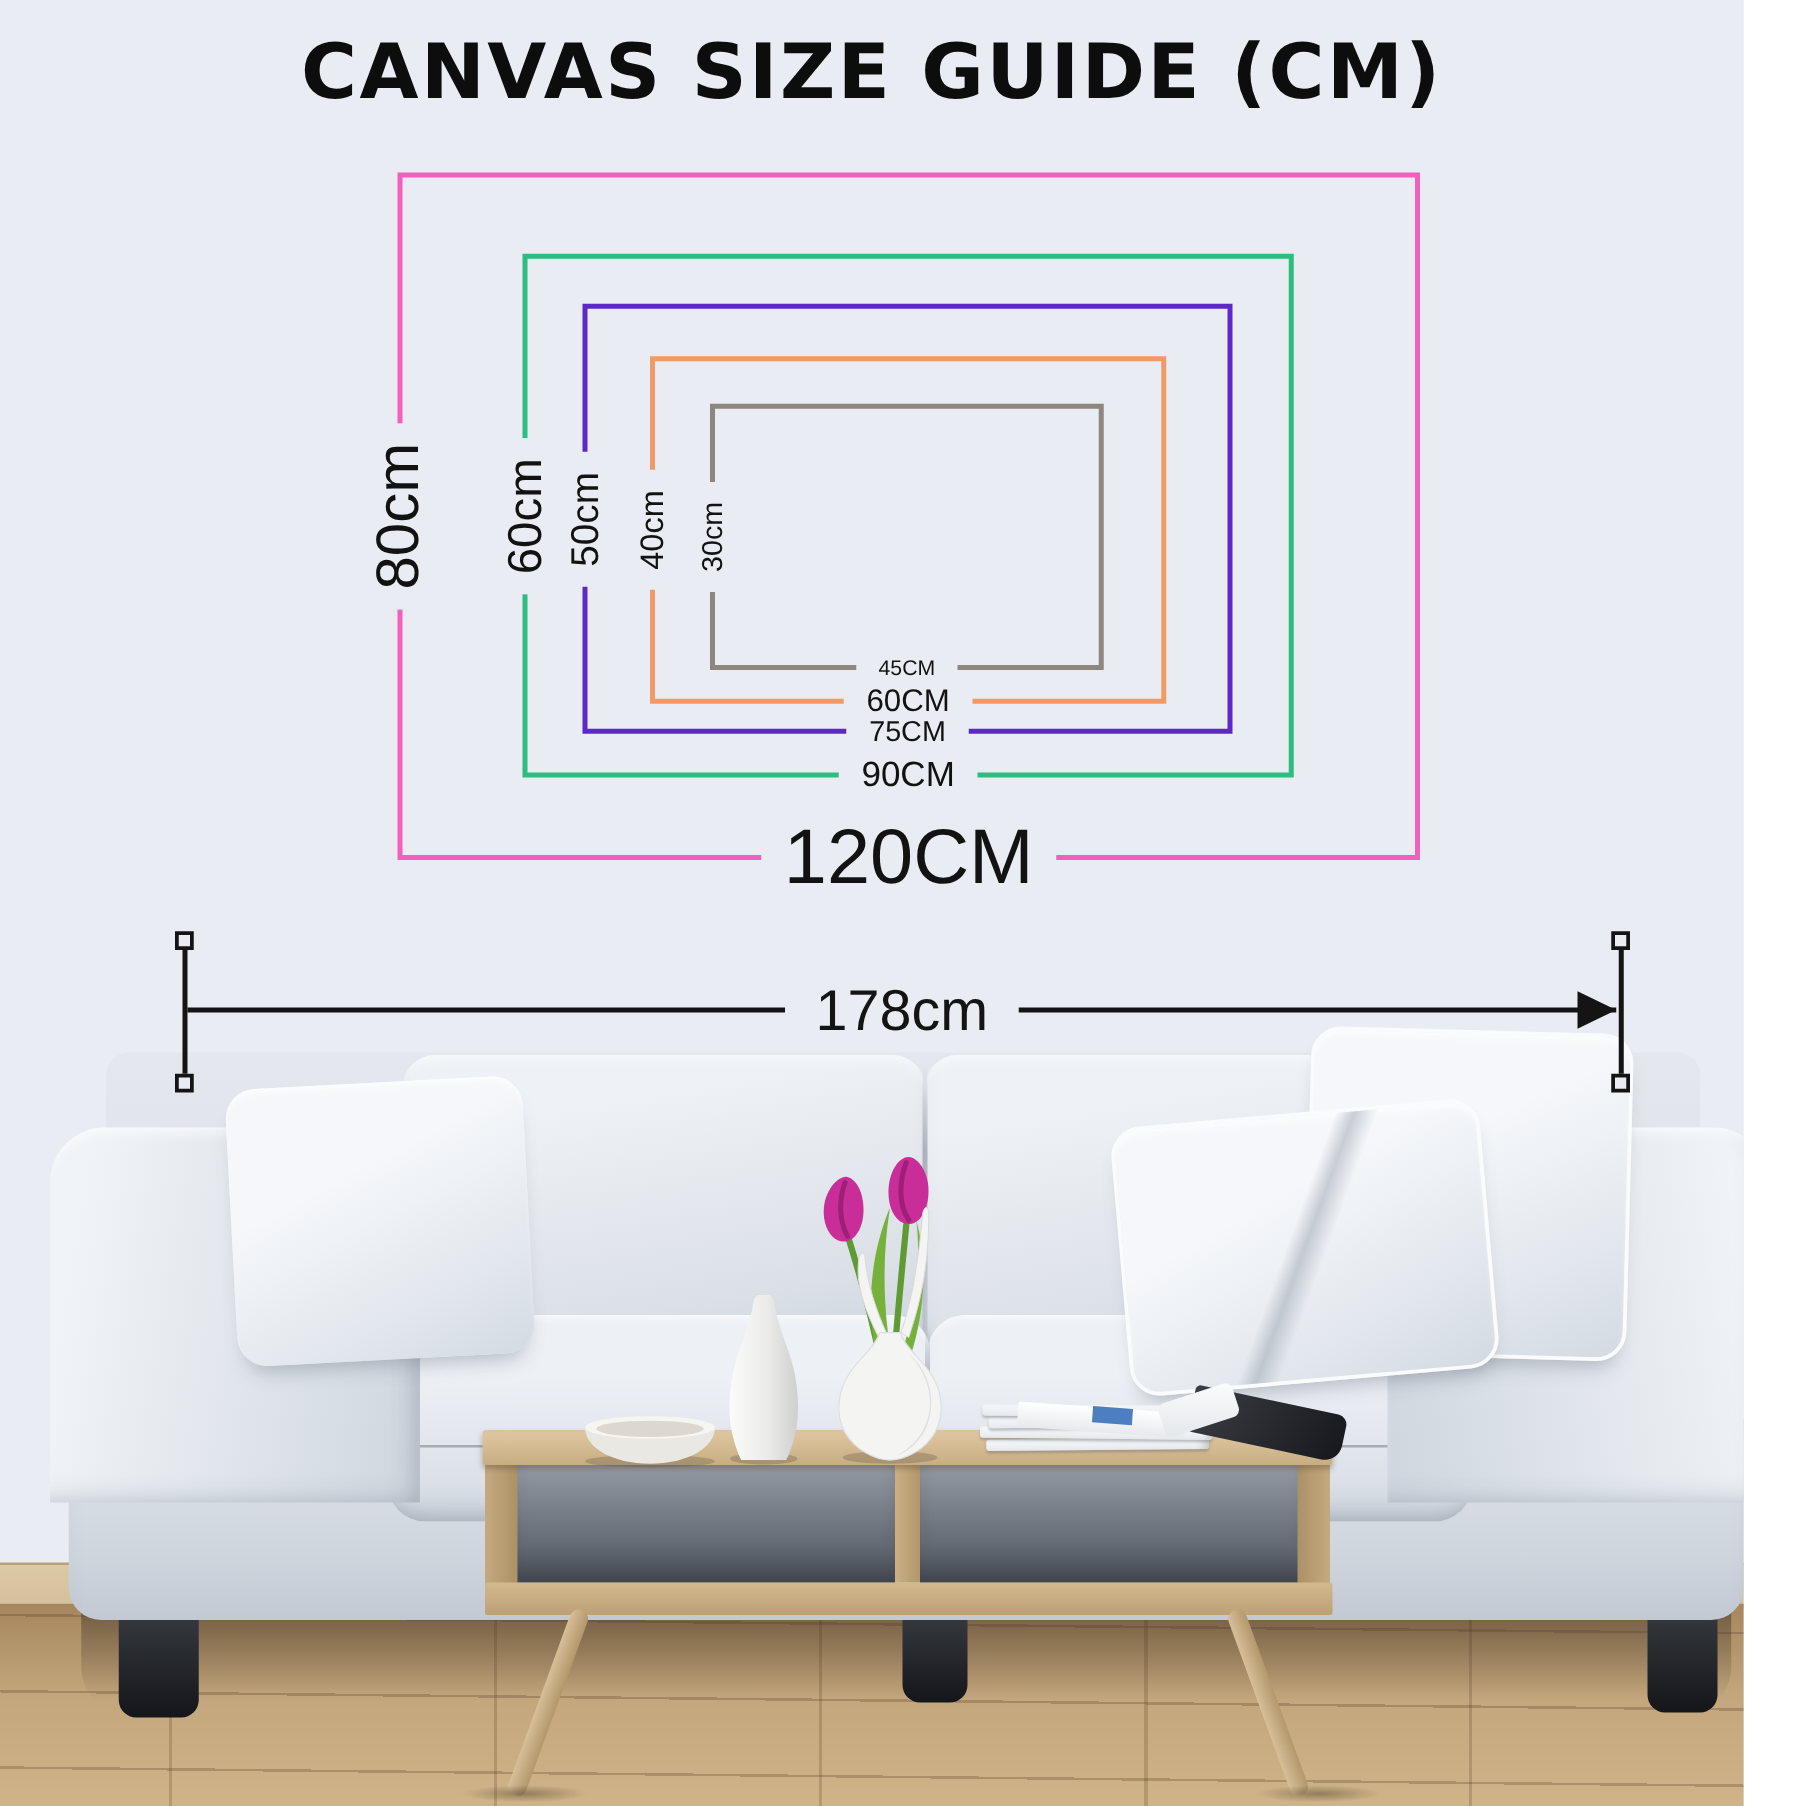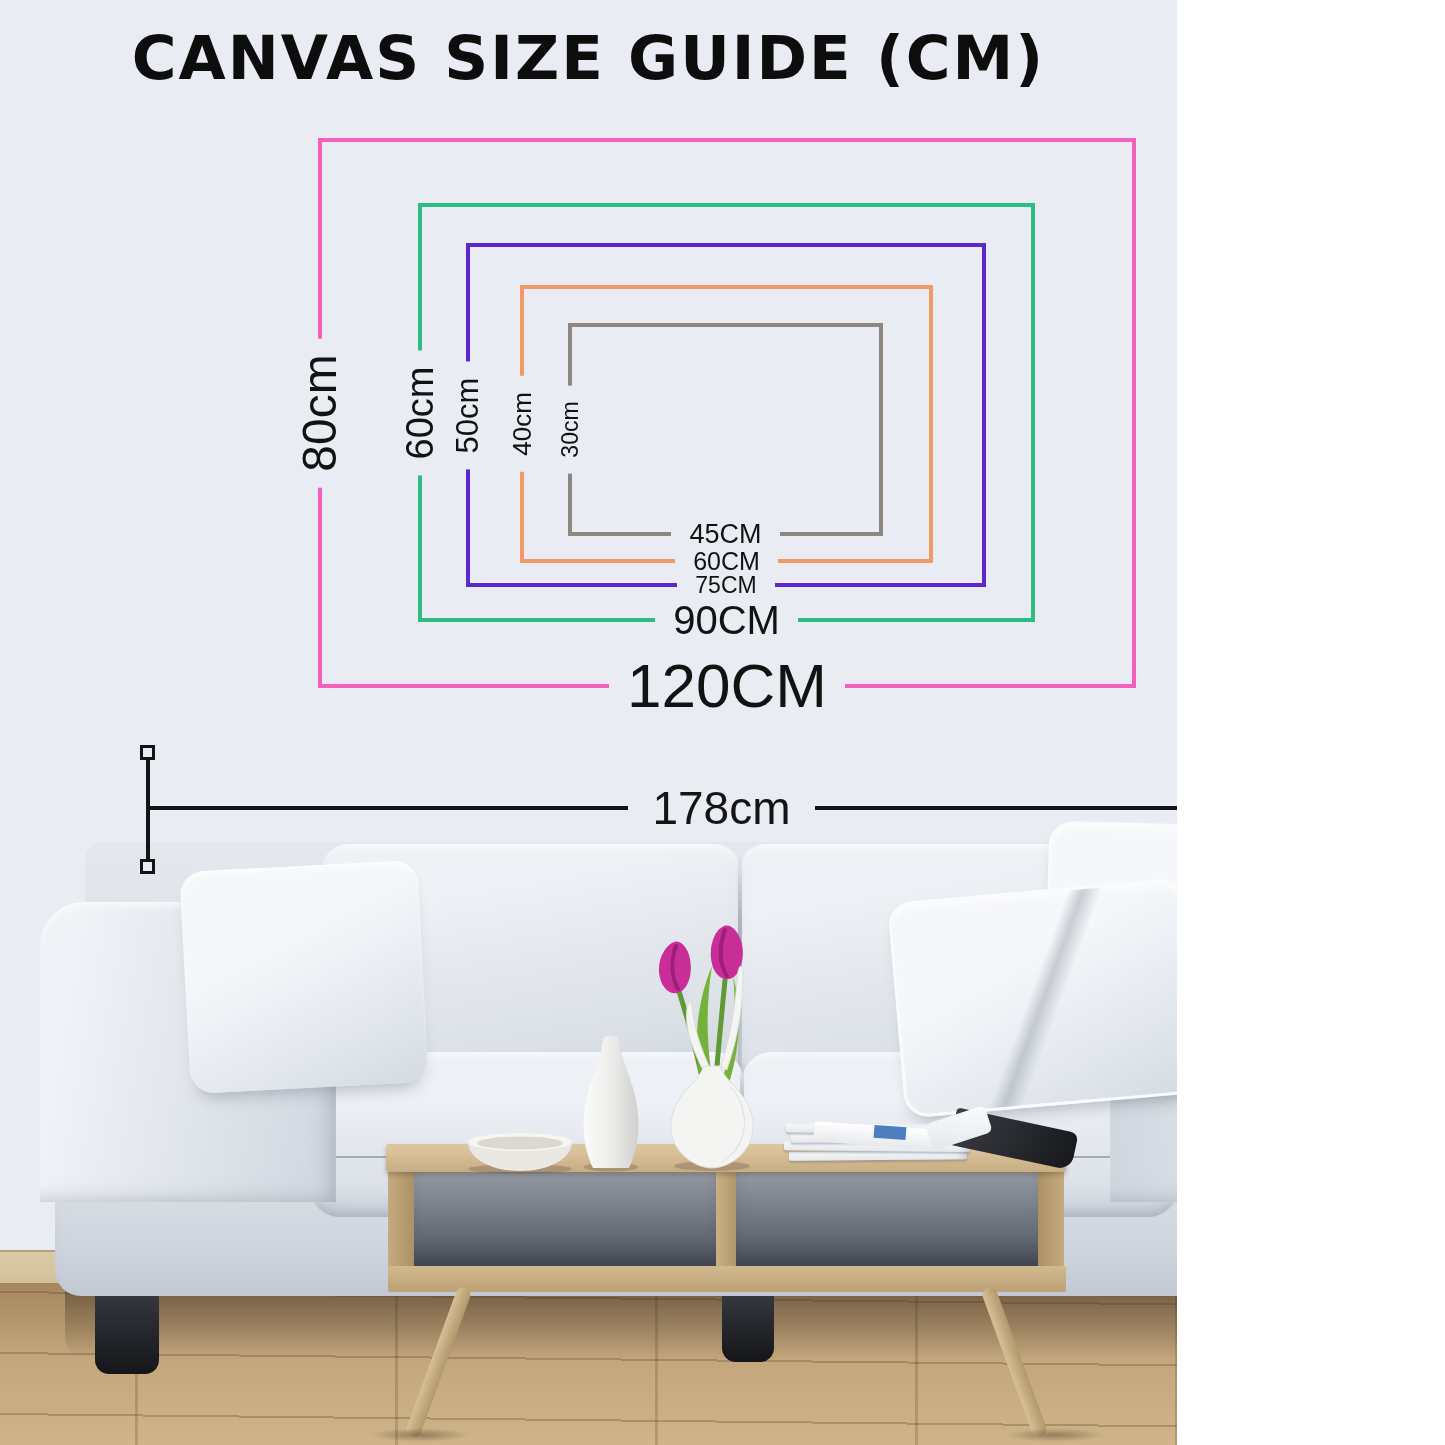--- a/index.html
+++ b/index.html
@@ -2,21 +2,21 @@
 <html style="--wall: #e9ecf2; --floor: #c3a67c; --baseboard: #d3bf9c; --fabric: #e6eaef; --leg: #26282d; --wood: #cdb38c; --tulip: #c92d97; --leaf: #76b13c; --vase: #f4f4f3; --ink: #141414;"><head>
 <meta charset="utf-8">
 <style>
   :root{
     --wall:#e9ecf2; --floor:#c3a67c; --baseboard:#d3bf9c;
     --fabric:#e6eaef; --fabric-dark:#cdd4dc; --leg:#26282d;
     --wood:#cdb38c; --wood-dark:#b79b71; --tulip:#c92d97; --leaf:#76b13c;
     --vase:#f4f4f3; --ink:#141414;
   }
   html,body{margin:0;padding:0;background:#fff;}
-  .poster{position:relative;width:1177px;height:1445px;overflow:hidden;
+  .poster{position:relative;width:1395px;height:1445px;overflow:hidden;
     background:var(--wall);font-family:"Liberation Sans","DejaVu Sans",sans-serif;}
 
   
   .title{position:absolute;left:0;right:0;top:22px;text-align:center;
     font-size:61px;font-weight:bold;letter-spacing:2px;color:#0d0d0d;
     font-family:"DejaVu Sans","Liberation Sans",sans-serif;}
 
   
   .size-rect{position:absolute;border:4px solid #000;}
   .r0{left:318px;top:138px;width:810px;height:542px;}
@@ -25,24 +25,24 @@
   .r3{left:520px;top:285px;width:405px;height:270px;}
   .r4{left:568px;top:323px;width:307px;height:205px;}
   .w-anchor{position:absolute;left:0;right:0;bottom:-2px;height:0;
     display:flex;align-items:center;justify-content:center;}
   .h-anchor{position:absolute;left:-2px;top:0;bottom:0;width:0;
     display:flex;align-items:center;justify-content:center;}
   .w-label,.h-label{background:var(--wall);white-space:nowrap;color:#121212;
     line-height:1;padding:2px 18px;}
   .h-label{transform:rotate(-90deg);padding:2px 16px;}
   .r0 .w-label{font-size:62px;} .r0 .h-label{font-size:48px;}
-  .r1 .w-label{font-size:40px;} .r1 .h-label{font-size:38px;}
+  .r1 .w-label{font-size:28px;} .r1 .h-label{font-size:38px;}
   .r2 .w-label{font-size:23px;} .r2 .h-label{font-size:31px;}
   .r3 .w-label{font-size:25px;} .r3 .h-label{font-size:26px;}
-  .r4 .w-label{font-size:27px;} .r4 .h-label{font-size:23px;}
+  .r4 .w-label{font-size:17px;} .r4 .h-label{font-size:23px;}
 
   
   .measure{position:absolute;inset:0;z-index:40;border-radius:11px;}
   .m-line{position:absolute;left:150px;top:806px;width:1143px;height:4px;background:var(--ink);}
   .m-arrow{position:absolute;left:1262px;top:793px;width:0;height:0;
     border-top:15px solid transparent;border-bottom:15px solid transparent;
     border-left:31px solid var(--ink);}
   .m-bar{position:absolute;top:752px;width:4px;height:114px;background:var(--ink);}
   .m-bar.left{left:146px;} .m-bar.right{left:1295px;}
   .m-handle{position:absolute;width:9px;height:9px;border:3px solid var(--ink);background:var(--wall);}

